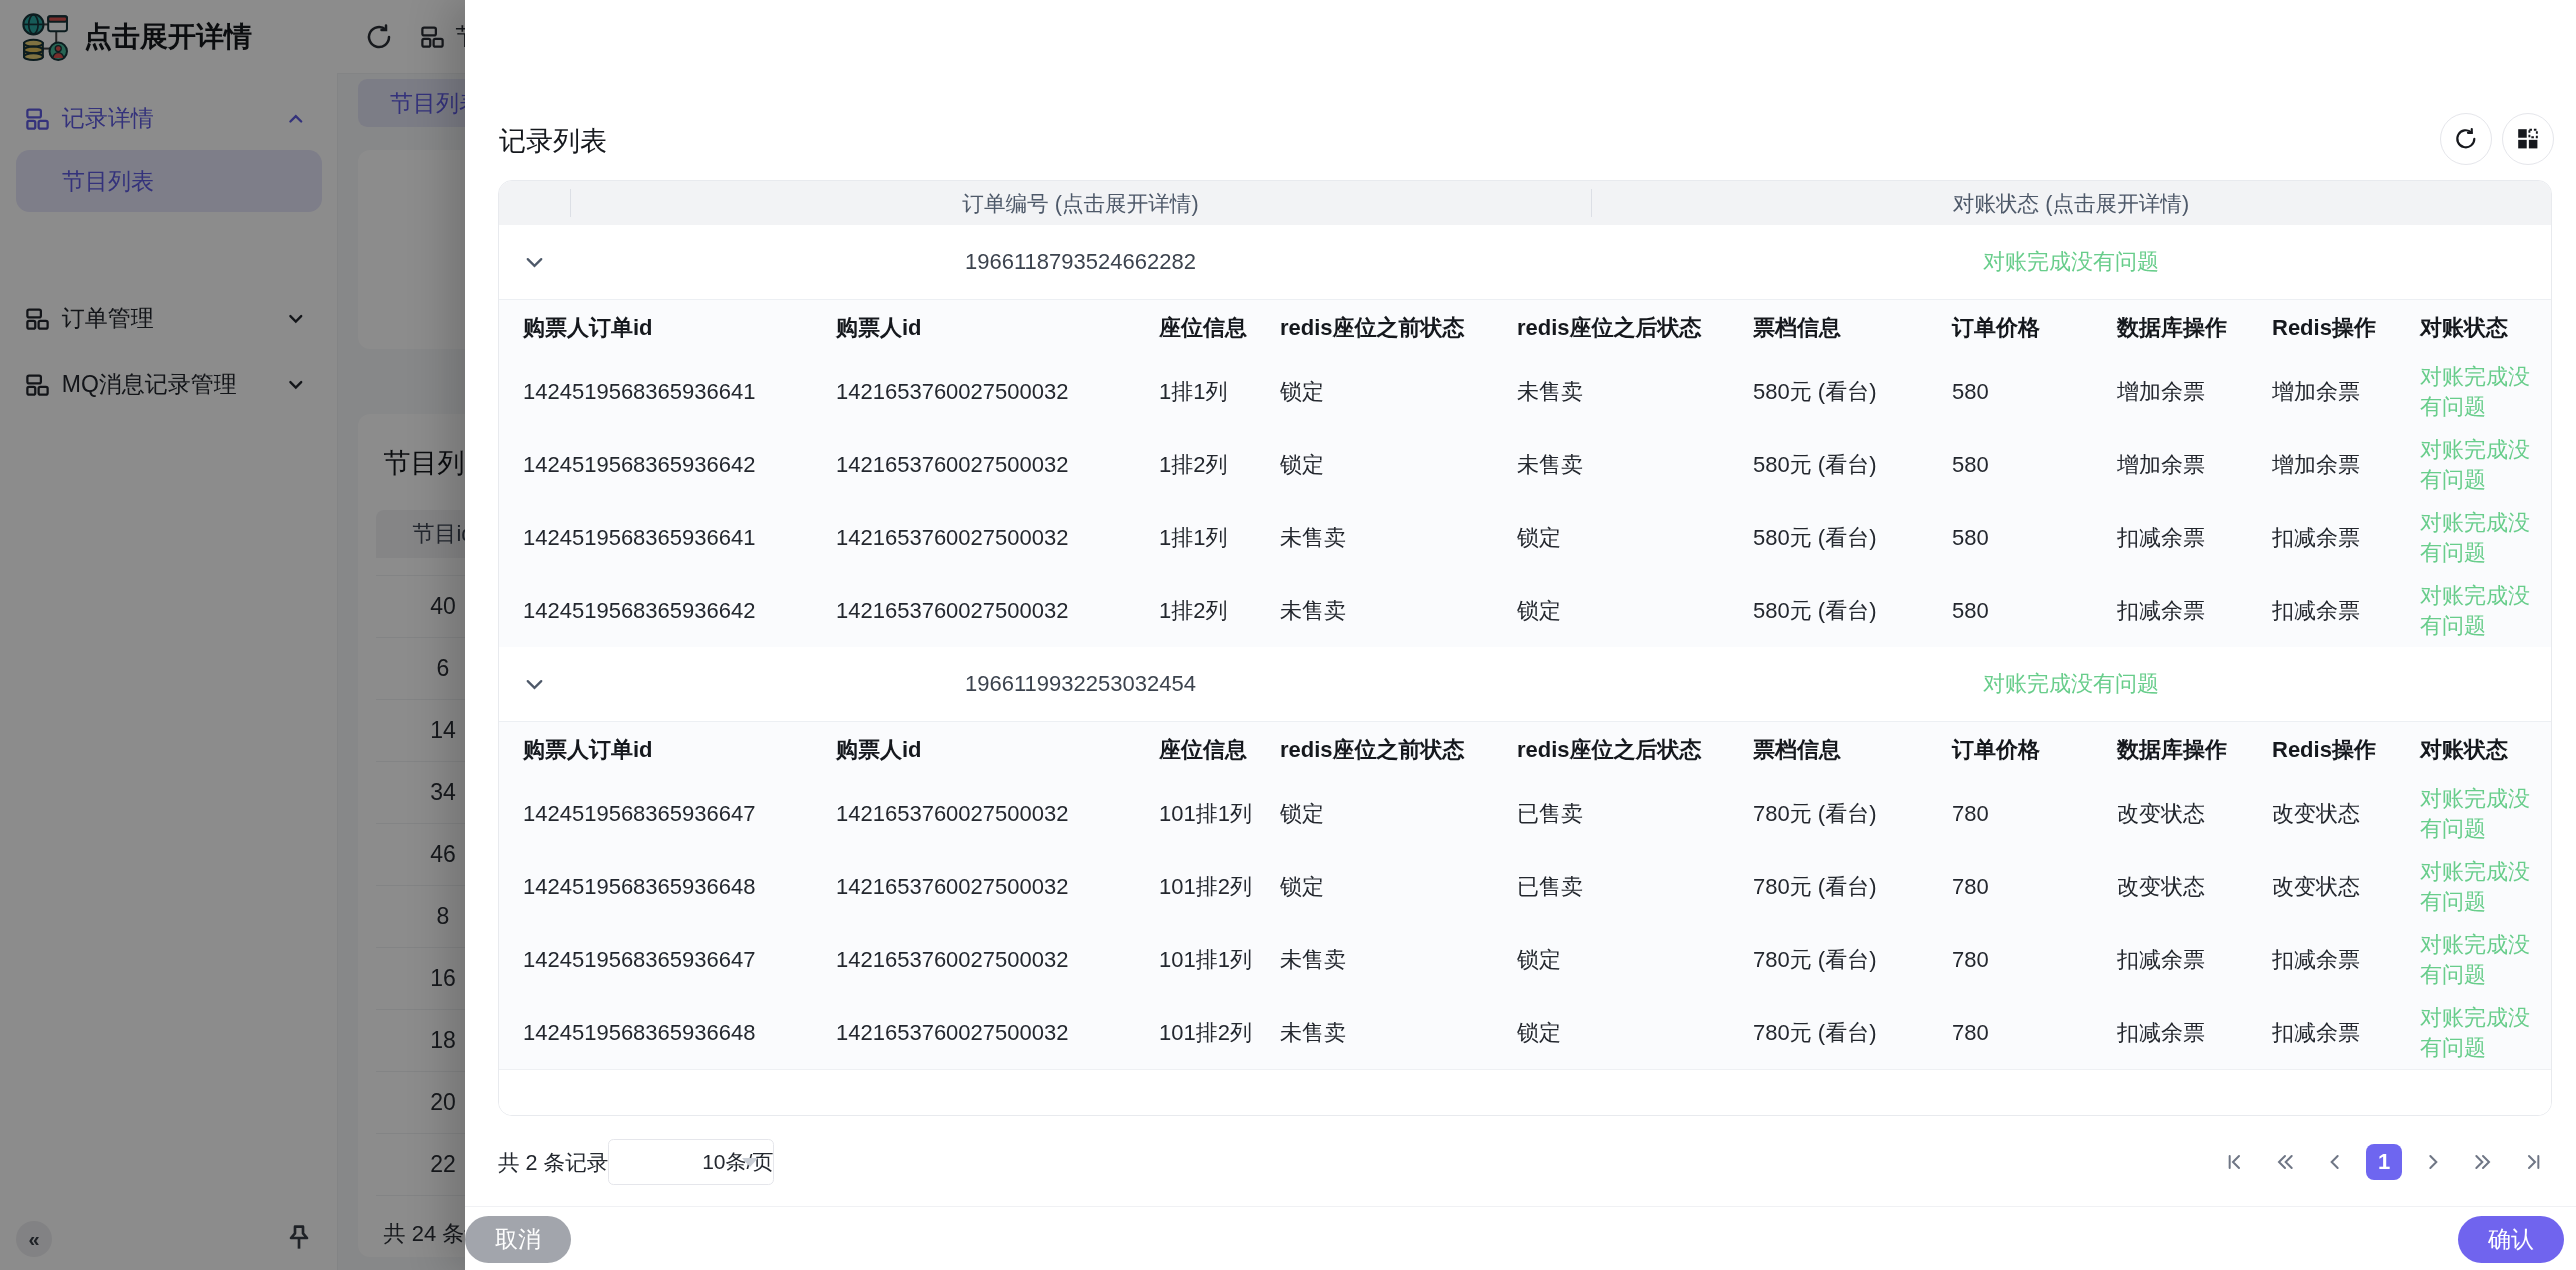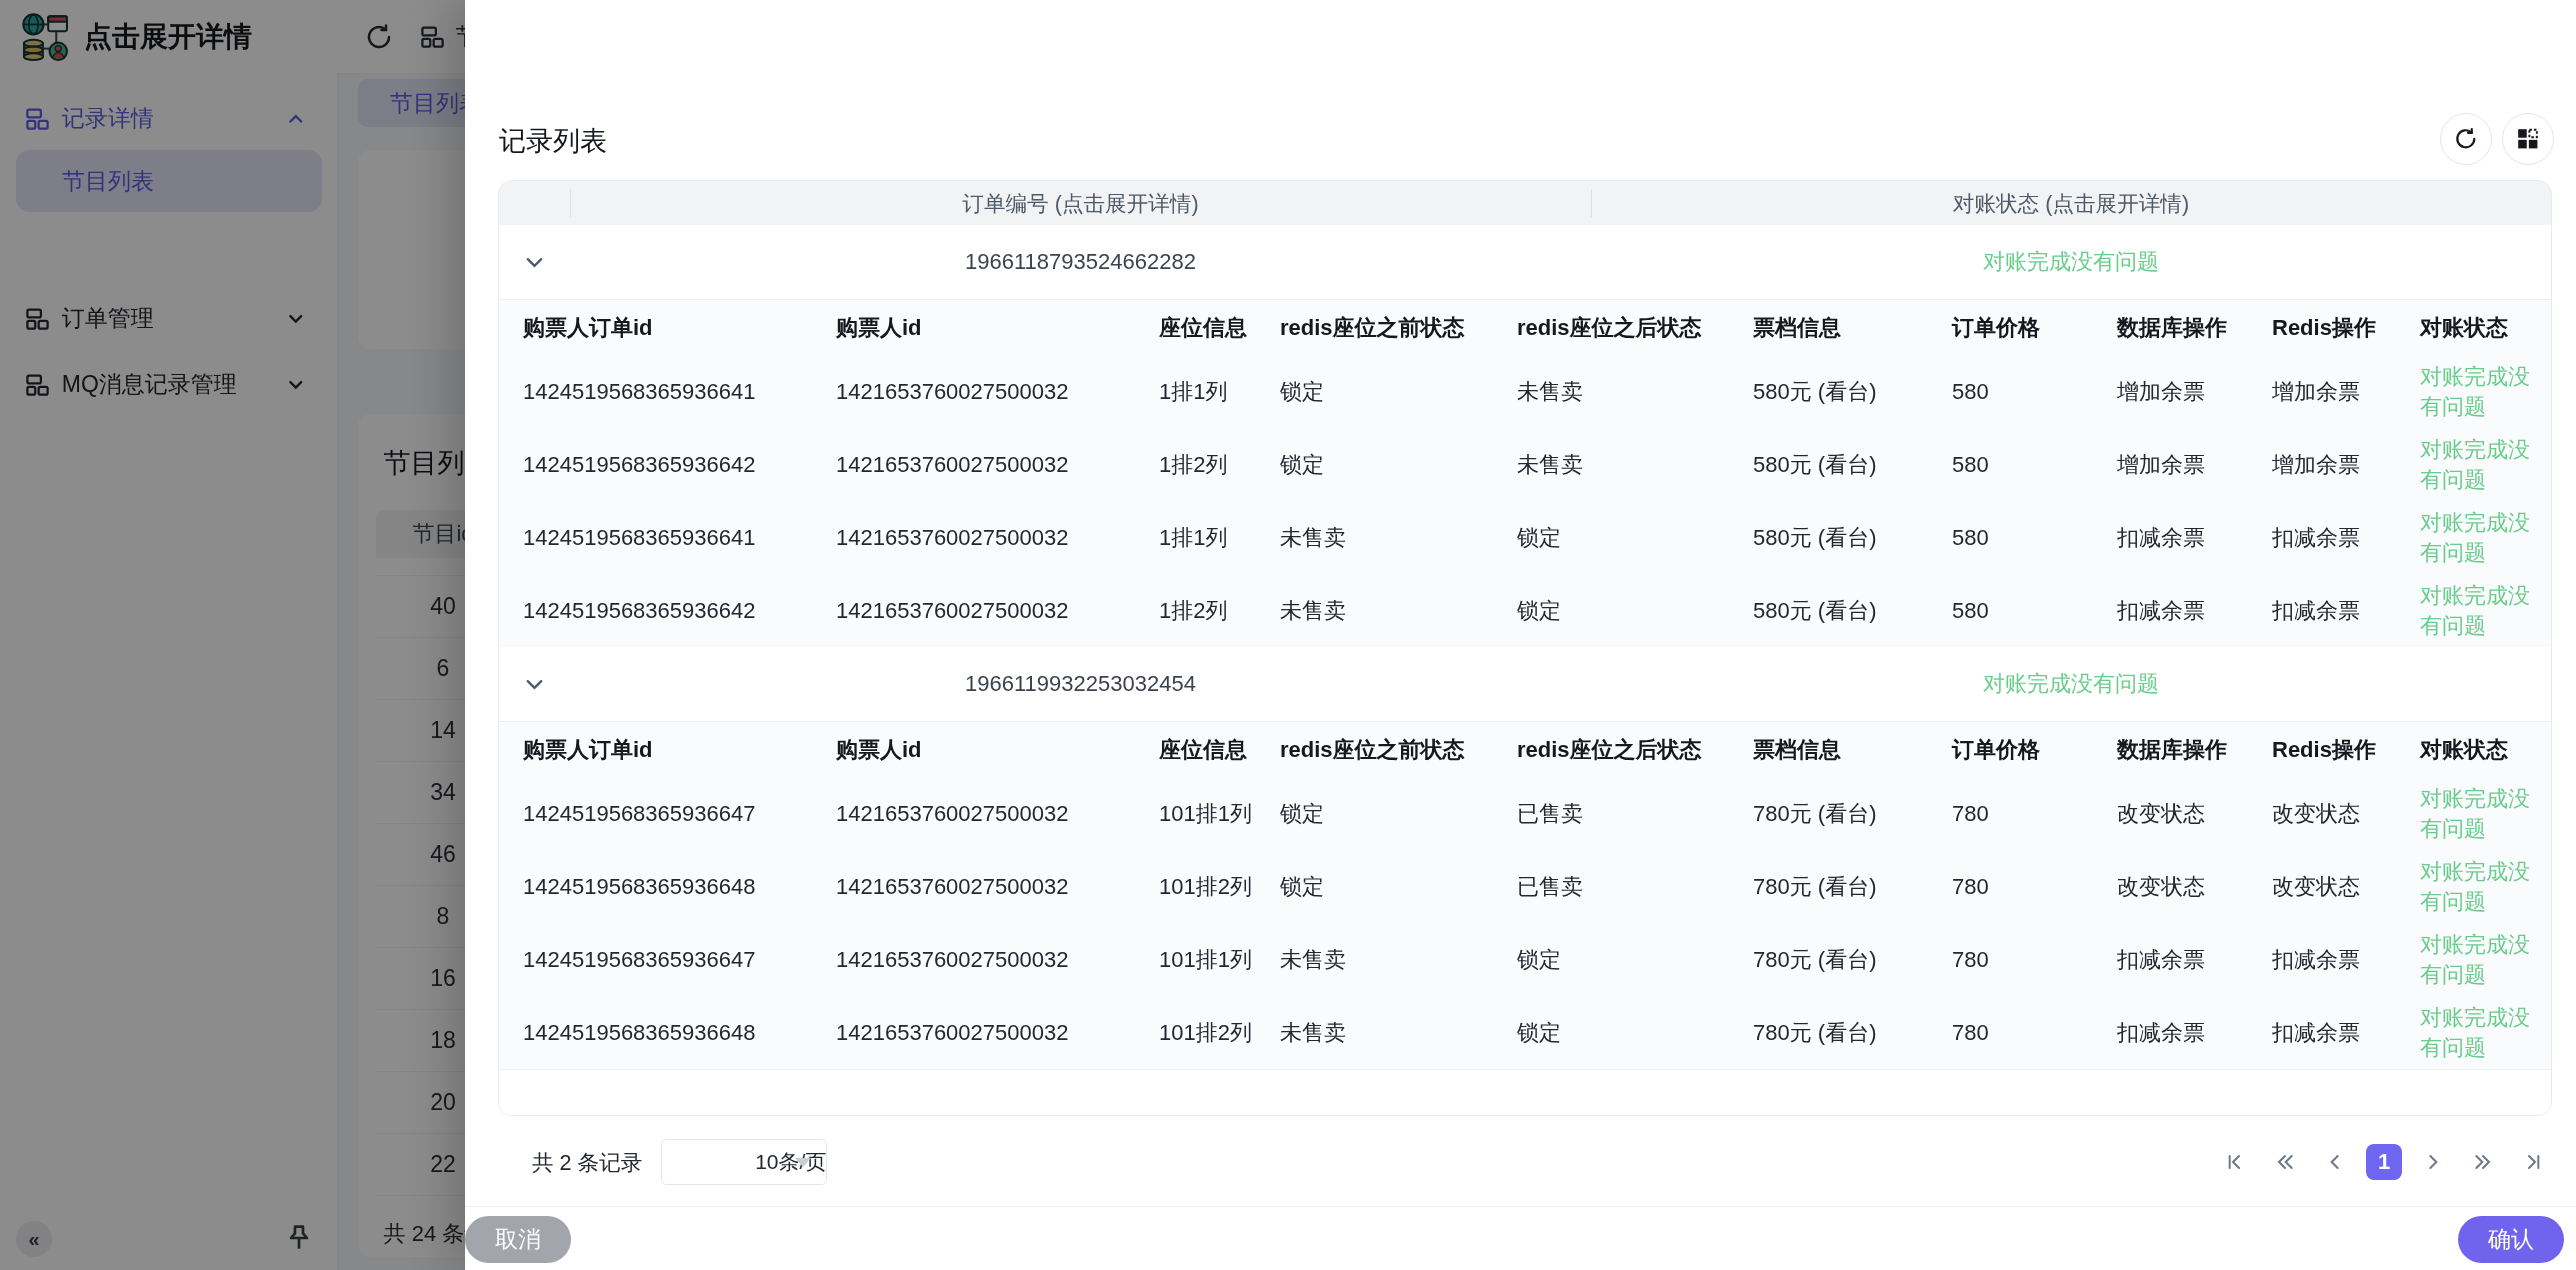--- a/index.html
+++ b/index.html
@@ -65,21 +65,21 @@
   .green{color:#68cd8b !important;}
   .subtable{background:#fafbfd;}
   .sub-grid{display:grid;grid-template-columns:313px 323px 121px 237px 236px 199px 165px 155px 148px 1fr;padding-left:24px;}
   .sub-head{height:55px;align-items:center;}
   .sub-head span{font-size:22px;font-weight:bold;color:#15181d;display:flex;align-items:center;}
   .sub-row{min-height:73px;align-items:center;}
   .sub-row span{font-size:22px;color:#23272e;display:flex;align-items:center;line-height:1.35;padding-right:9.4px;}
   .bottom-strip{flex:1;background:#fff;border-top:0.7px solid #eef0f3;}
 
   .pg-bar{position:absolute;left:33px;right:24px;top:1057px;height:48px;display:flex;align-items:center;justify-content:space-between;}
-  .pg-left{display:flex;align-items:center;gap:19px;margin-left:34px;}
+  .pg-left{display:flex;align-items:center;}
   .pg-total{font-size:21.6px;color:#23272e;}
   .pg-select{position:relative;width:164px;height:44px;border:1.3px solid #e5e6eb;border-radius:5.4px;background:#fff;
              display:flex;align-items:center;justify-content:flex-end;}
   .pg-select .val{margin-left:38px;font-size:21px;color:#23272e;}
   .pg-select .caret{position:absolute;right:15px;top:17.5px;width:0;height:0;border-left:8px solid transparent;
                     border-right:8px solid transparent;border-top:9.4px solid #c9cdd4;}
   .pg-right{display:flex;align-items:center;gap:12px;}
   .pg-btn{width:38px;height:38px;display:flex;align-items:center;justify-content:center;color:#6f7685;}
   .pg-cur{width:36px;height:36px;border-radius:8px;background:#6e66f0;color:#fff;font-size:22px;font-weight:bold;
           display:flex;align-items:center;justify-content:center;}

